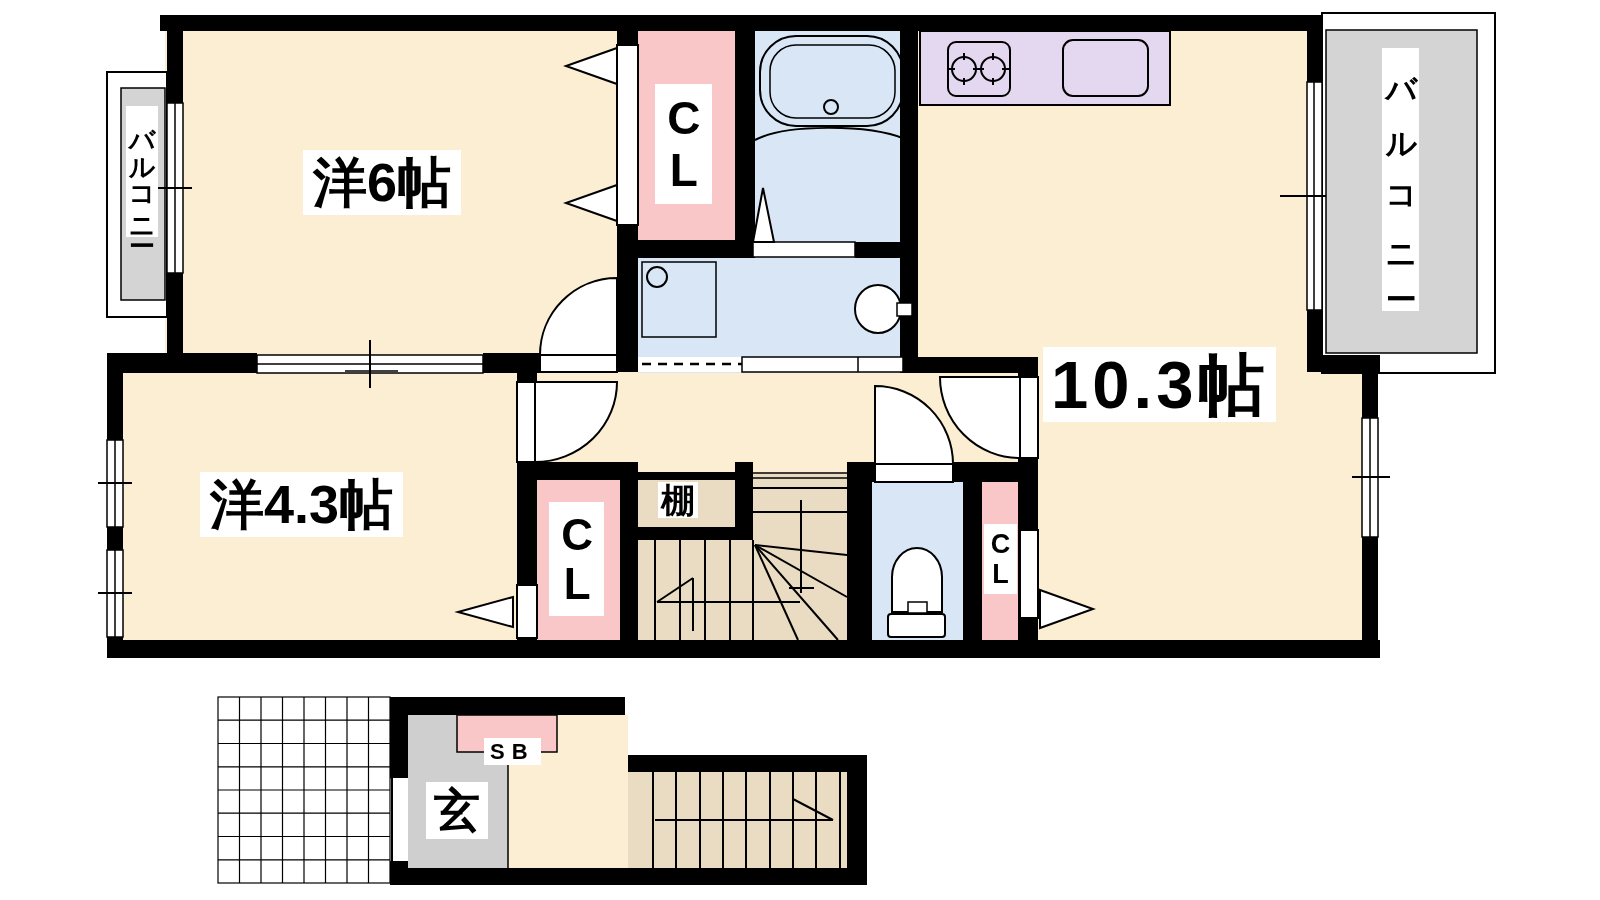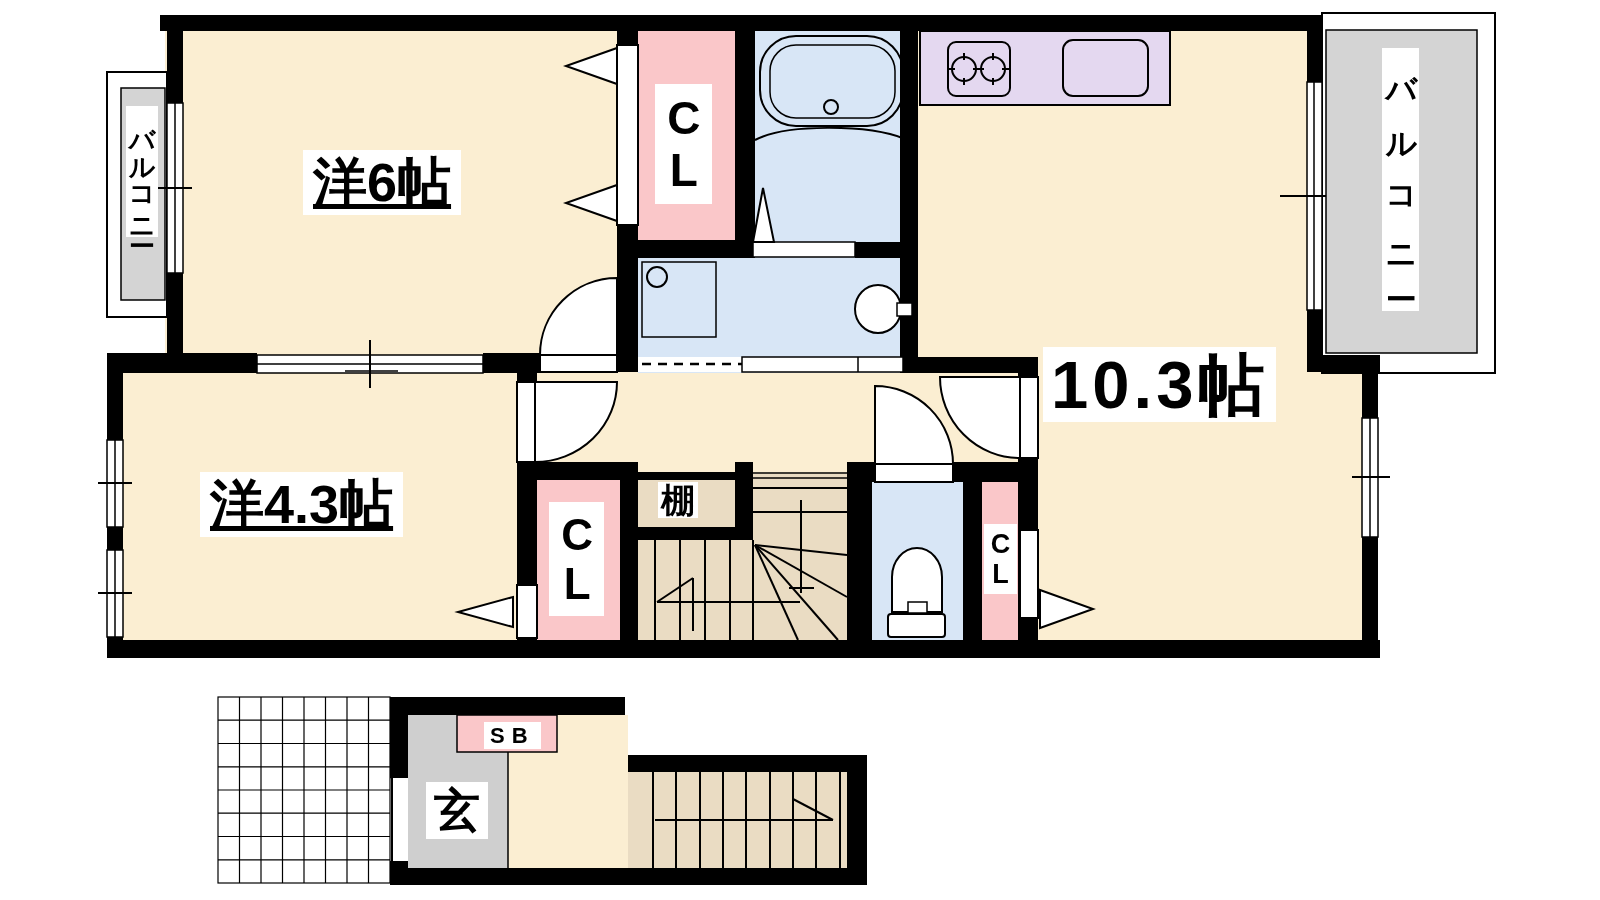--- a/index.html
+++ b/index.html
@@ -239,35 +239,35 @@
       <path d="M653,772 V868 M676,772 V868 M700,772 V868 M723,772 V868 M746,772 V868 M770,772 V868 M793,772 V868 M816,772 V868 M840,772 V868" stroke-width="2"></path>
       <g>
         <line x1="655" y1="820" x2="833" y2="820" stroke-width="2"></line>
         <line x1="793" y1="799" x2="833" y2="820" stroke-width="2"></line>
         <line x1="793" y1="799" x2="793" y2="841" stroke-width="2"></line>
       </g>
     </g>
   </g>
 </svg>
 
-  <div class="label room-label" style="left:303px;top:150px;font-size:54px;padding:4px 10px;text-decoration:underline;">洋6帖</div>
-
-  <div class="label room-label" style="left:200px;top:472px;font-size:54px;padding:4px 10px;text-decoration:underline;">洋4.3帖</div>
+  <div class="label room-label" style="left:303px;top:150px;font-size:54px;padding:4px 10px;">洋6帖</div>
+
+  <div class="label room-label" style="left:200px;top:472px;font-size:54px;padding:4px 10px;">洋4.3帖</div>
 
 
   <div class="label room-label" style="left:1043px;top:347px;font-size:67px;letter-spacing:4px;padding:2px 8px;">10.3帖</div>
 
   <div class="label vu room-label" style="left:655px;top:84px;font-size:46px;padding:8px 4px;">CL</div>
 
   <div class="label vu room-label" style="left:549px;top:502px;font-size:44px;padding:8px 4px;">CL</div>
 
   <div class="label vu room-label" style="left:984px;top:524px;font-size:27px;padding:5px 2px;">CL</div>
 
   <div class="label room-label" style="left:658px;top:482px;font-size:34px;padding:0 3px;">棚</div>
 
   <div class="label v room-label" style="left:126px;top:106px;font-size:26px;letter-spacing:1px;padding:4px 2px;">バルコニー</div>
 
   <div class="label v room-label" style="left:1382px;top:48px;font-size:31px;letter-spacing:22px;padding:6px 2px;">バルコニー</div>
 
   <div class="label room-label" style="left:426px;top:782px;font-size:46px;padding:4px 8px;">玄</div>
 
-  <div class="label room-label" style="left:484px;top:722px;font-size:22px;letter-spacing:7px;padding:2px 6px;text-align:right;">SB</div>
+  <div class="label room-label" style="left:484px;top:738px;font-size:22px;letter-spacing:7px;padding:2px 6px;text-align:right;">SB</div>
 </div>
 
 </body></html>

